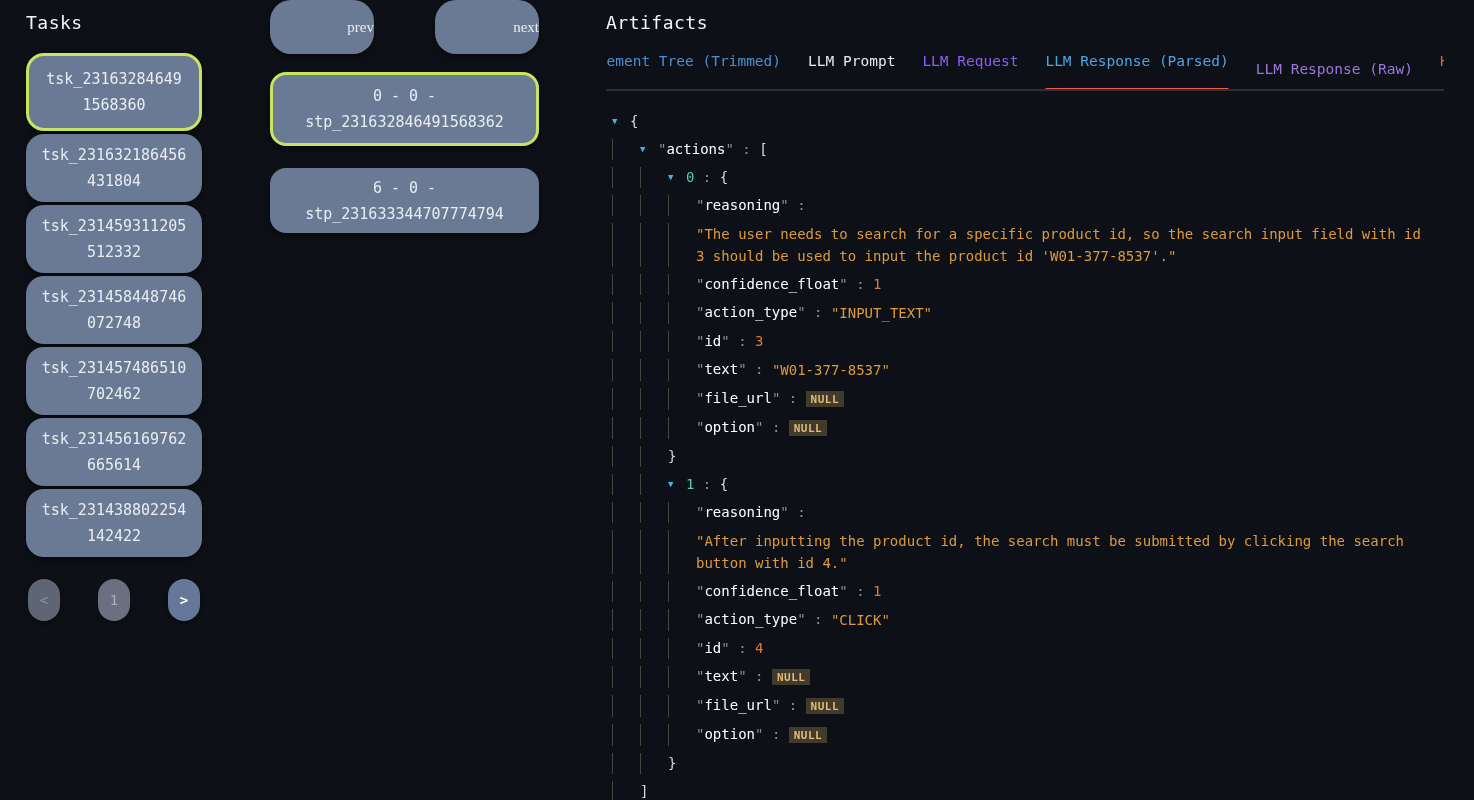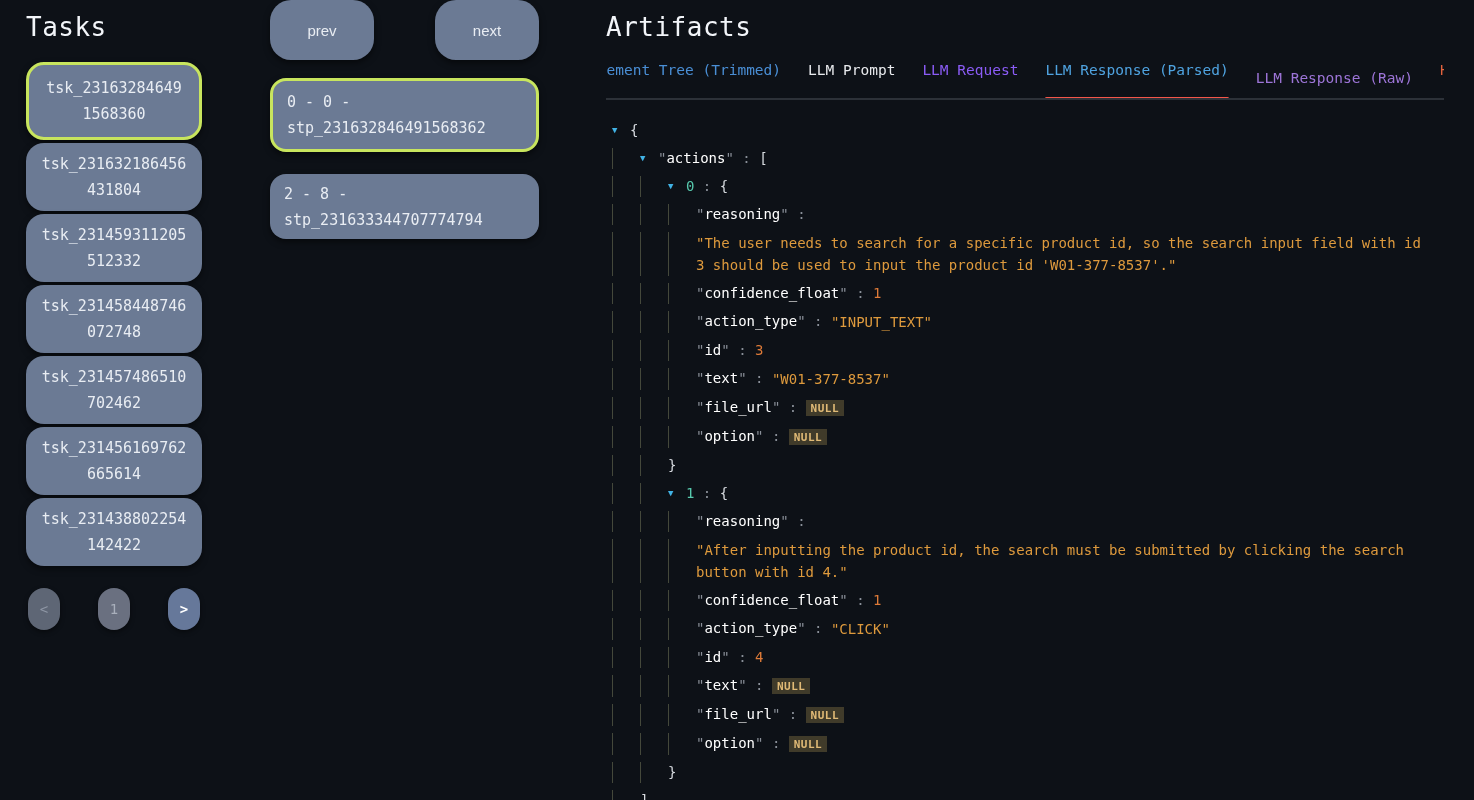--- a/index.html
+++ b/index.html
@@ -5,21 +5,21 @@
   * { box-sizing: border-box; margin: 0; padding: 0; }
   html, body { width: 1474px; height: 800px; }
   body {
     background: #0d1117;
     font-family: "DejaVu Sans Mono", "Liberation Mono", monospace;
     color: #e9edf3;
     overflow: hidden;
     display: flex;
   }
   h1.col-title {
-    font-size: 26px;
+    font-size: 18px;
     font-weight: 500;
     color: #f2f5f9;
     letter-spacing: 0.5px;
     margin: 12px 0 20px 0;
   }
   
   .tasks-col { width: 176px; margin-left: 26px; flex: none; }
   .task-btn {
     background: #6b7a94;
     color: #e9edf3;
@@ -52,35 +52,36 @@
     cursor: pointer;
     box-shadow: 0 2px 5px rgba(0,0,0,.45);
   }
   .pg-prev { background: #5e6675; color: #8f97a6; }
   .pg-page { background: #6a7080; color: #a9afbb; }
   .pg-next { background: #66789a; color: #ffffff; font-weight: bold; }
   
   .steps-col { width: 269px; margin-left: 68px; flex: none; }
   .steps-nav { display: flex; justify-content: space-between; margin-bottom: 18px; }
   .nav-btn {
-    width: 104px; height: 60px;
+    width: 104px; height: 54px;
     background: #6b7a94; color: #e9edf3;
     border: none; border-radius: 21px;
-    font-size: 15px; font-family: Liberation Sans, sans-serif;
+    font-size: 15px; font-family: Liberation Serif, serif;
     cursor: pointer;
     box-shadow: 0 3px 6px rgba(0,0,0,.5);
+    text-align: right;
   }
   .step-btn {
     background: #6b7a94;
     color: #e9edf3;
     border-radius: 16px;
     min-height: 65px;
     width: 100%;
     display: flex; align-items: center; justify-content: center;
-    text-align: left;
+    text-align: center;
     font-size: 15px; line-height: 26px;
     padding: 6px 14px;
     margin-bottom: 22px;
     box-shadow: 0 3px 6px rgba(0,0,0,.5);
     cursor: pointer;
     font-family: inherit;
     border: none;
   }
   .step-btn.selected {
     border: 3px solid #c8e55e;
@@ -167,21 +168,21 @@
   </div>
 </div>
 
 <div class="steps-col">
   <div class="steps-nav">
     <button class="nav-btn">prev</button>
     <button class="nav-btn">next</button>
   </div>
   <div id="step-list">
       <button class="step-btn selected">0 - 0 - stp_231632846491568362</button>
-      <button class="step-btn">2 - 8 - stp_231633344707774794</button>
+      <button class="step-btn">6 - 0 - stp_231633344707774794</button>
     </div>
 </div>
 
 <div class="artifacts-col">
   <h1 class="col-title">Artifacts</h1>
   <div class="tabs-wrap">
     <div class="tabs" id="tabs">
         <div class="tab" style="color: rgb(74, 143, 214);">Element Tree (Trimmed)</div>
         <div class="tab" style="color: rgb(232, 234, 237);">LLM Prompt</div>
         <div class="tab" style="color: #8b5cf6;">LLM Request</div>

